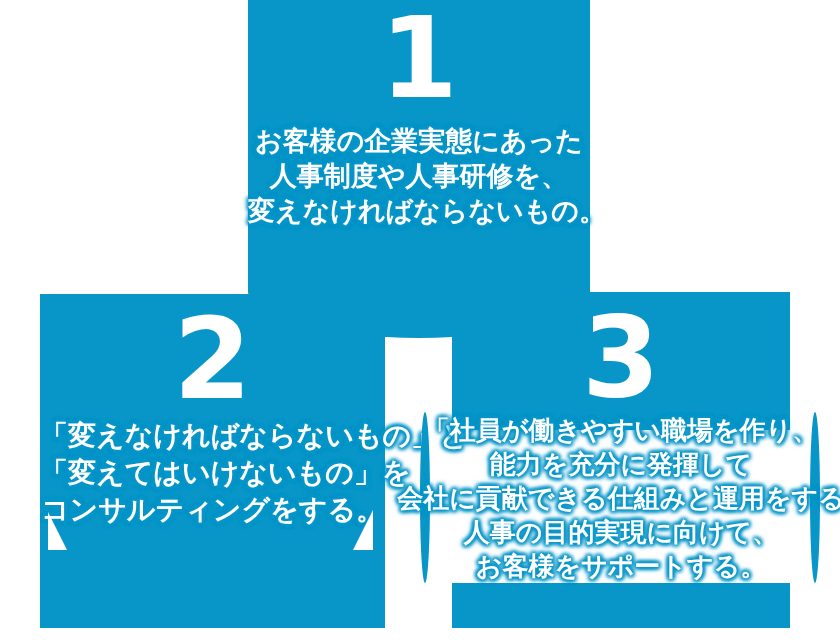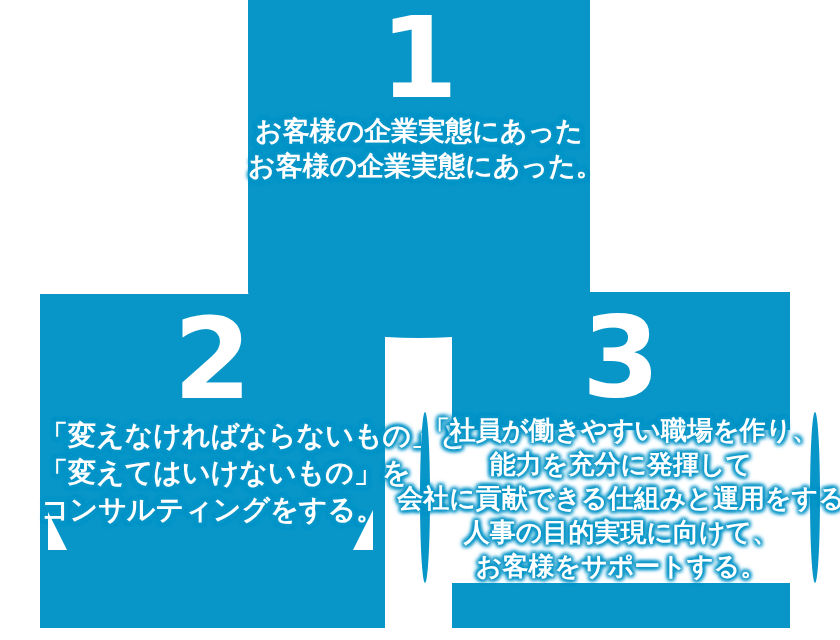--- a/index.html
+++ b/index.html
@@ -12,21 +12,21 @@
   .lines{font-weight:bold;text-align:center;color:#ffffff;}
   .lines div{white-space:nowrap;}
   .glow div{text-shadow:0 0 4px #0896c8,0 0 4px #0896c8,0 0 4px #0896c8,
                         0 0 4px #0896c8,0 0 5px #0896c8,0 0 5px #0896c8,
                         0 0 6px #0896c8,0 0 6px #0896c8;}
   .wedge{position:absolute;background:#ffffff;}
   
   #b1{left:248px;top:0;width:342px;height:338px;
       border-radius:0 0 50% 50% / 0 0 46px 46px;}
   #b1 .num{margin-top:2px;}
-  #b1 .lines{font-size:27px;line-height:35px;}
+  #b1 .lines{margin-top:10px;font-size:27px;line-height:35px;}
   
   #b2{left:40px;top:294px;width:345px;height:334px;}
   #b2 .num{margin-top:9px;}
   #b2 .lines{margin-top:2px;font-size:28px;line-height:37px;}
   #b2-wedge-l{left:48px;top:512px;width:19px;height:38px;
               clip-path:polygon(0 0,0 100%,100% 100%);}
   #b2-wedge-r{left:353px;top:510px;width:20px;height:40px;
               clip-path:polygon(100% 0,100% 100%,0 100%);}
   
   #b3-top{left:452px;top:292px;width:338px;height:138px;}
@@ -41,21 +41,22 @@
 </style>
 </head>
 <body>
 
 <div id="stage">
 
   <div id="b1" class="panel">
     <div class="num">1</div>
     <div class="lines glow">
       <div>お客様の企業実態にあった</div>
-      <div>お客様の企業実態にあった。</div>
+      <div>人事制度や人事研修を、</div>
+      <div>変えなければならないもの。</div>
     </div>
   </div>
 
   <div id="b2" class="panel">
     <div class="num">2</div>
     <div class="lines glow">
       <div>「変えなければならないもの」と</div>
       <div>「変えてはいけないもの」を</div>
       <div>コンサルティングをする。</div>
     </div>

